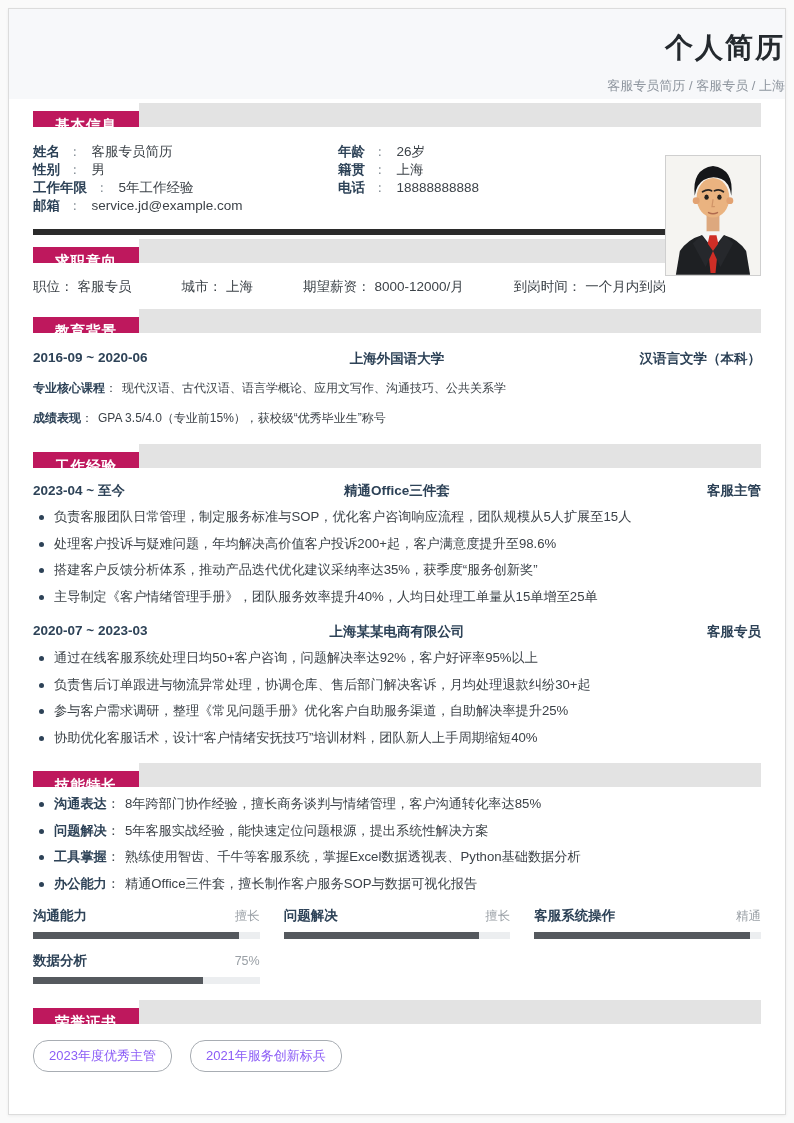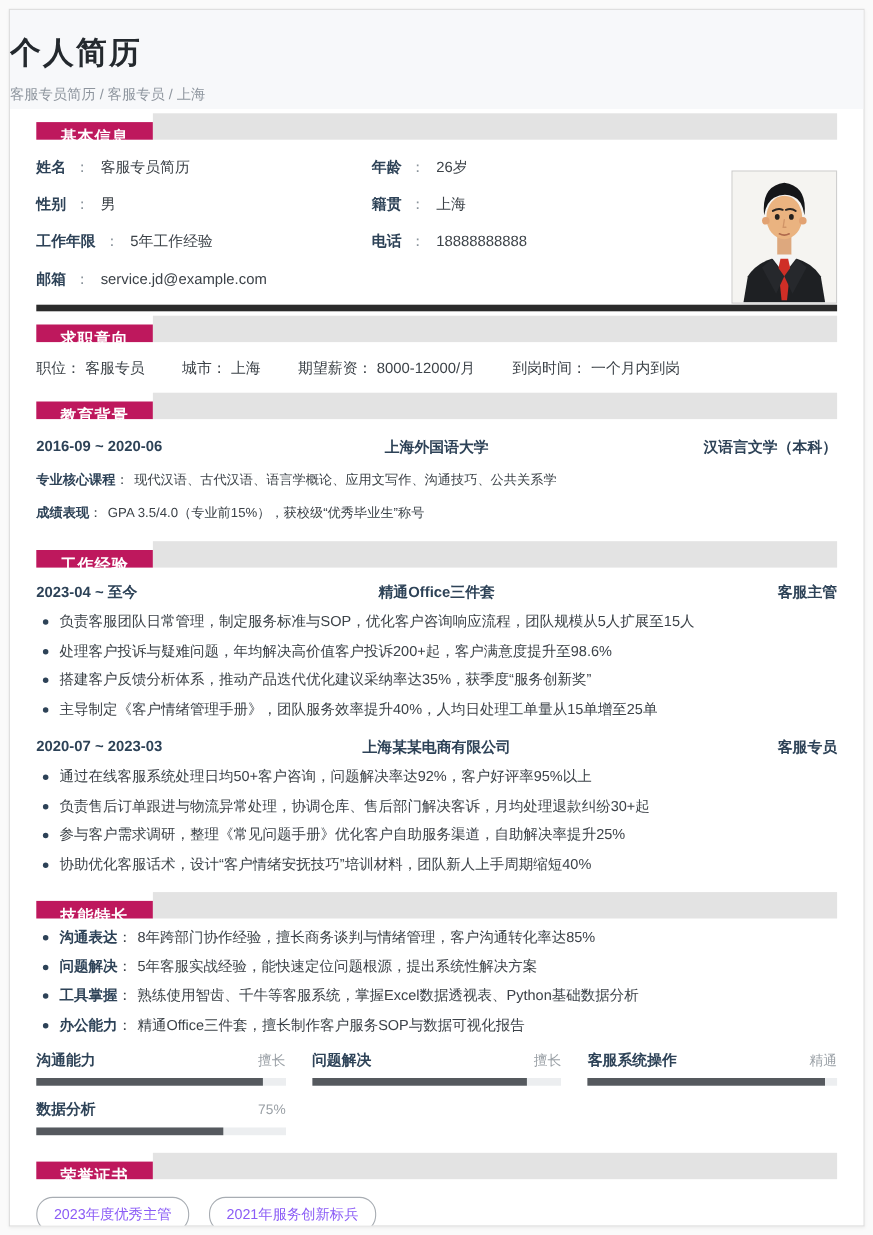--- a/index.html
+++ b/index.html
@@ -2,43 +2,43 @@
 <html><head>
 <meta charset="utf-8">
 <style>
   * { margin:0; padding:0; box-sizing:border-box; }
   html,body { width:794px; height:1123px; background:#fafafa;
     font-family:"Liberation Sans","DejaVu Sans",sans-serif; }
   .page { position:absolute; left:8px; top:8px; width:778px; height:1107px;
     background:#ffffff; border:1px solid #dcdcdc; overflow:hidden;
     box-shadow:0 1px 3px rgba(0,0,0,.06); }
   
-  .hdr { height:90px; background:#f7f8fa; text-align:left; padding-top:20px; }
+  .hdr { height:90px; background:#f7f8fa; text-align:right; padding-top:20px; }
   .hdr .title { font-size:28px; font-weight:bold; color:#24292e; letter-spacing:2px; }
   .hdr .subtitle { margin-top:10px; font-size:13px; color:#8e959e; }
   .content { padding:0 24px; }
   
   .sec-head { display:flex; align-items:flex-end; height:28px; }
   .sec-tab { background:#be185d; color:#ffffff; font-size:14.5px; font-weight:bold;
     height:16px; line-height:28px; padding:0 22px; letter-spacing:1px; }
   .sec-strip { flex:1; height:24px; background:#e3e3e3; }
   
   .basic-wrap { position:relative; }
   .basic-grid { display:grid; grid-template-columns:305px 325px; width:630px;
-    margin-top:16px; row-gap:16px; }
+    margin-top:16px; row-gap:0; }
   .field { font-size:13.5px; height:18px; line-height:18px; color:#3c4248; }
   .flabel { color:#2d4257; font-weight:bold; }
   .colon { color:#8b949c; margin:0 10px 0 8px; }
   .fvalue { color:#3c4248; }
   .photo { position:absolute; right:0; top:12px; width:96px; height:121px;
     border:1px solid #cfcfcf; background:#f5f4f1; }
   .photo svg { display:block; width:100%; height:100%; }
   .black-divider { height:6px; background:#2b2b2b; margin:14px 0 0 0; }
   
-  .intent-row { display:flex; gap:34px; margin:15px 0 9px 0; font-size:13.5px; color:#3c4248; }
+  .intent-row { display:flex; gap:50px; margin:15px 0 9px 0; font-size:13.5px; color:#3c4248; }
   .intent-item .ilabel { color:#3c4248; }
   .icolon { margin:0 4px 0 0; }
   
   .triple { display:grid; grid-template-columns:1fr auto 1fr; font-size:13.5px;
     font-weight:bold; color:#2d4257; }
   .triple .t-left { text-align:left; }
   .triple .t-mid { text-align:center; }
   .triple .t-right { text-align:right; }
   .edu-head { margin-top:17px; }
   .labeled-line { margin-top:11px; font-size:12px; color:#3c4248; line-height:19px; }

